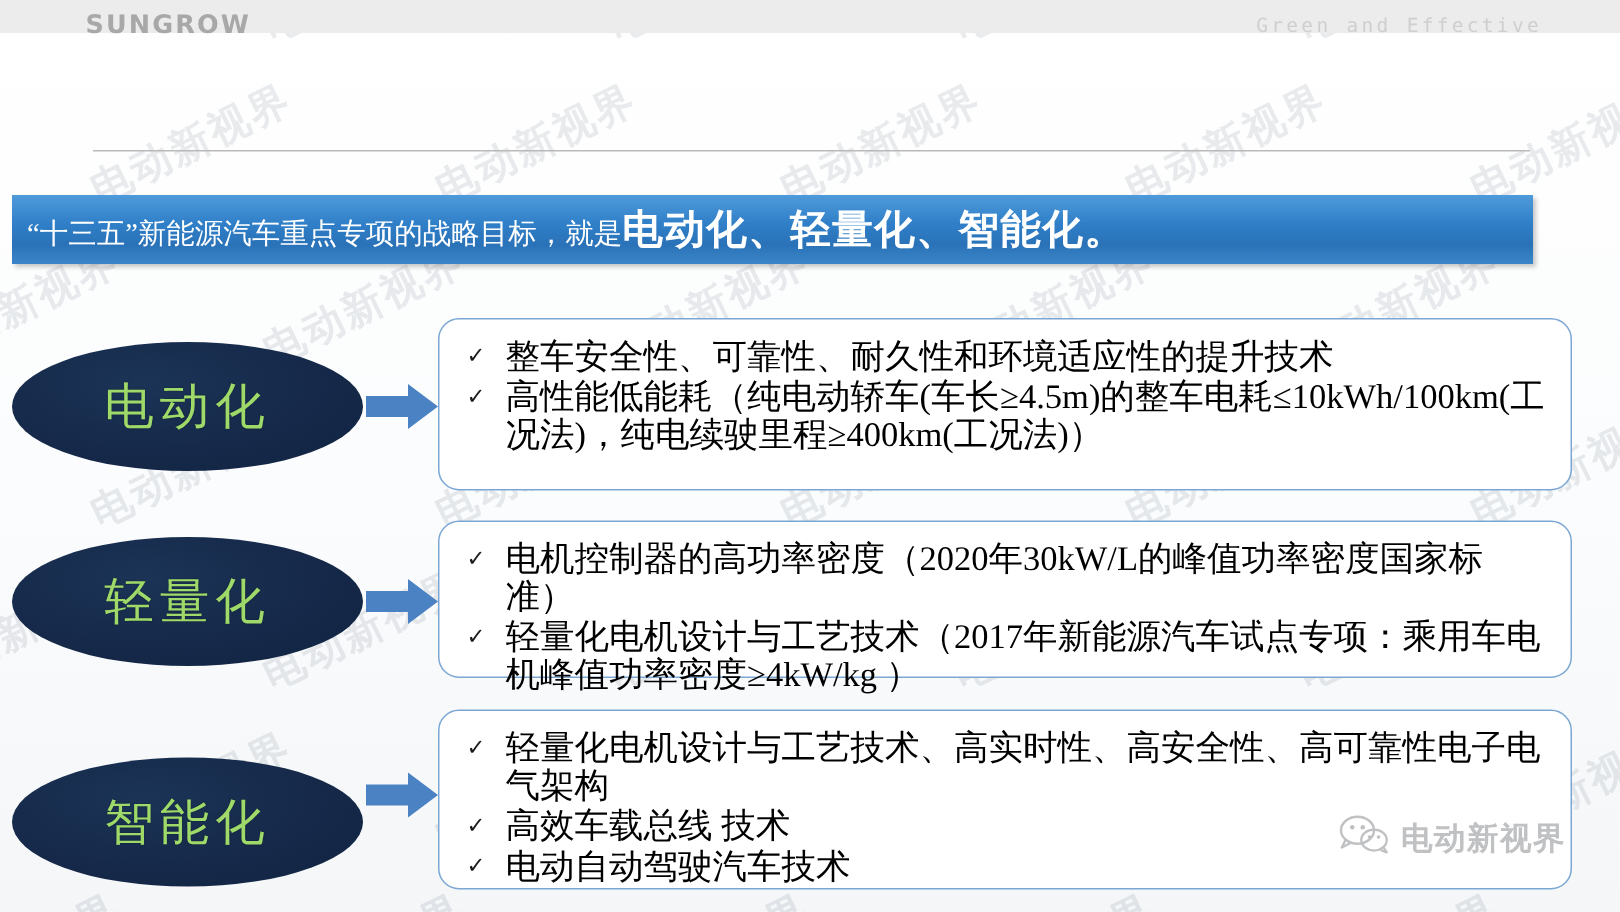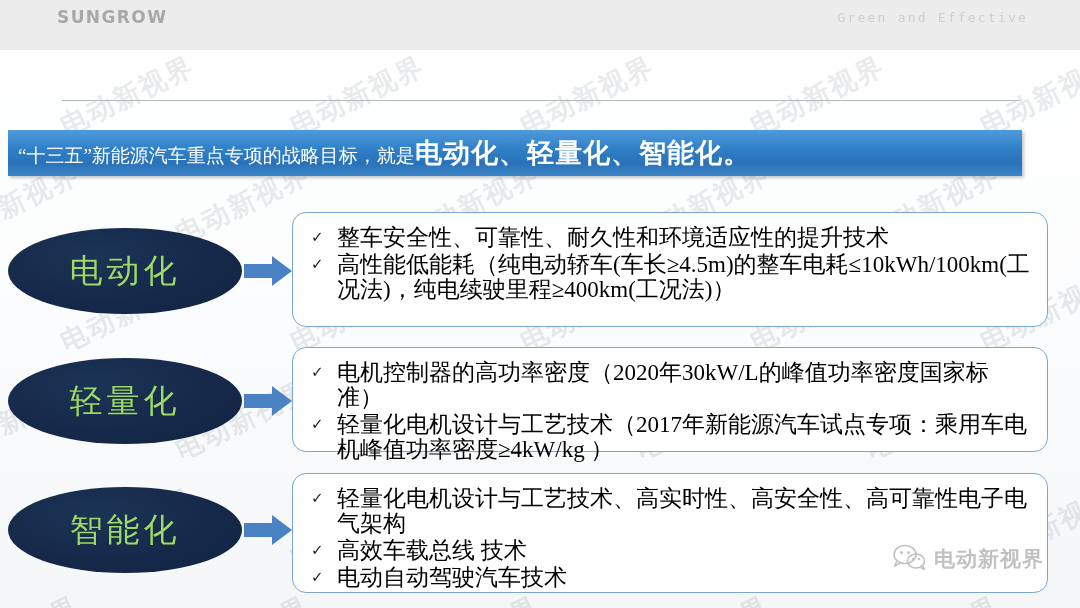--- a/index.html
+++ b/index.html
@@ -35,21 +35,21 @@
     color: rgba(120, 130, 145, 0.16);
     transform: rotate(-26deg);
     white-space: nowrap;
   }
 
   
   .header {
     position: absolute;
     left: 0; top: 0;
     width: 1080px;
-    height: 50px;
+    height: 22px;
     background: #ececec;
     z-index: 10;
   }
   .logo {
     position: absolute;
     left: 57px; top: 7px;
     font-family: "DejaVu Sans", sans-serif;
     font-size: 17px;
     font-weight: 700;
     letter-spacing: 1.4px;
@@ -283,21 +283,21 @@
             <span class="check">✓</span>
             <span class="btext">电机控制器的高功率密度（2020年30kW/L的峰值功率密度国家标准）</span>
           </div>
           <div class="bullet">
             <span class="check">✓</span>
             <span class="btext">轻量化电机设计与工艺技术（2017年新能源汽车试点专项：乘用车电机峰值功率密度≥4kW/kg ）</span>
           </div>
         </div>
       </div>
       <div class="row" style="top: 0px;">
-        <div class="ellipse" style="top: 487px;">
+        <div class="ellipse" style="top: 505px;">
           <span class="ellipse-label">智能化</span>
         </div>
         <div class="arrow" style="top: 513px;"><svg width="50" height="34" viewBox="0 0 50 34">
             <polygon points="0,10 28,10 28,2 48,17 28,32 28,24 0,24" fill="#4a82c4"></polygon>
           </svg></div>
         <div class="box" style="top: 473px; height: 120px;">
           <div class="bullet">
             <span class="check">✓</span>
             <span class="btext">轻量化电机设计与工艺技术、高实时性、高安全性、高可靠性电子电气架构</span>
           </div>

